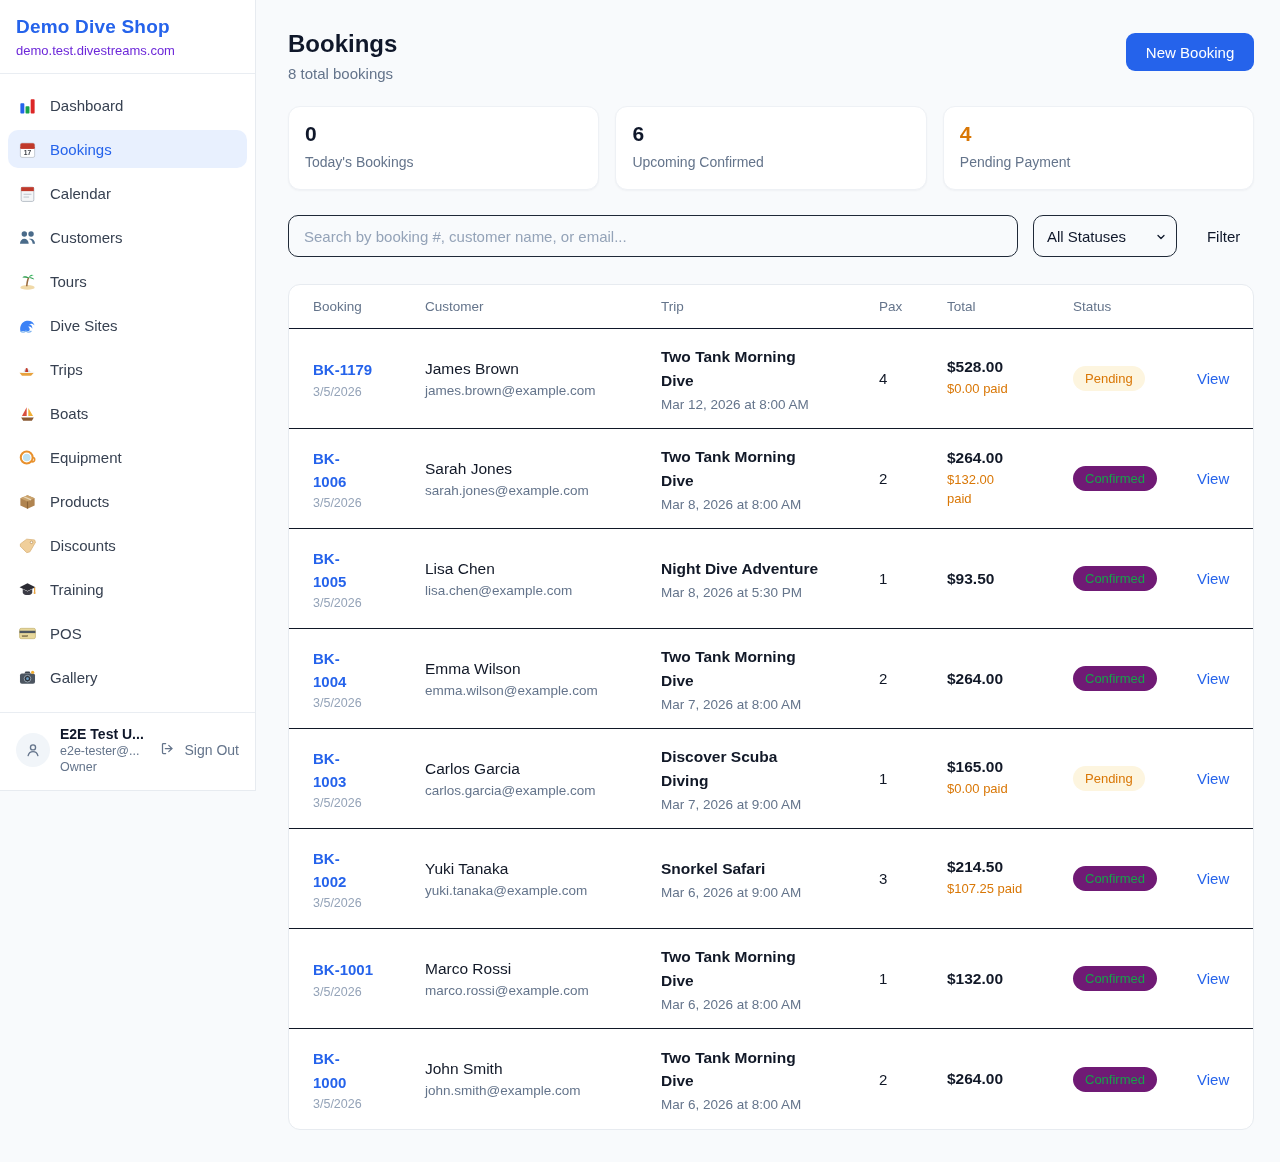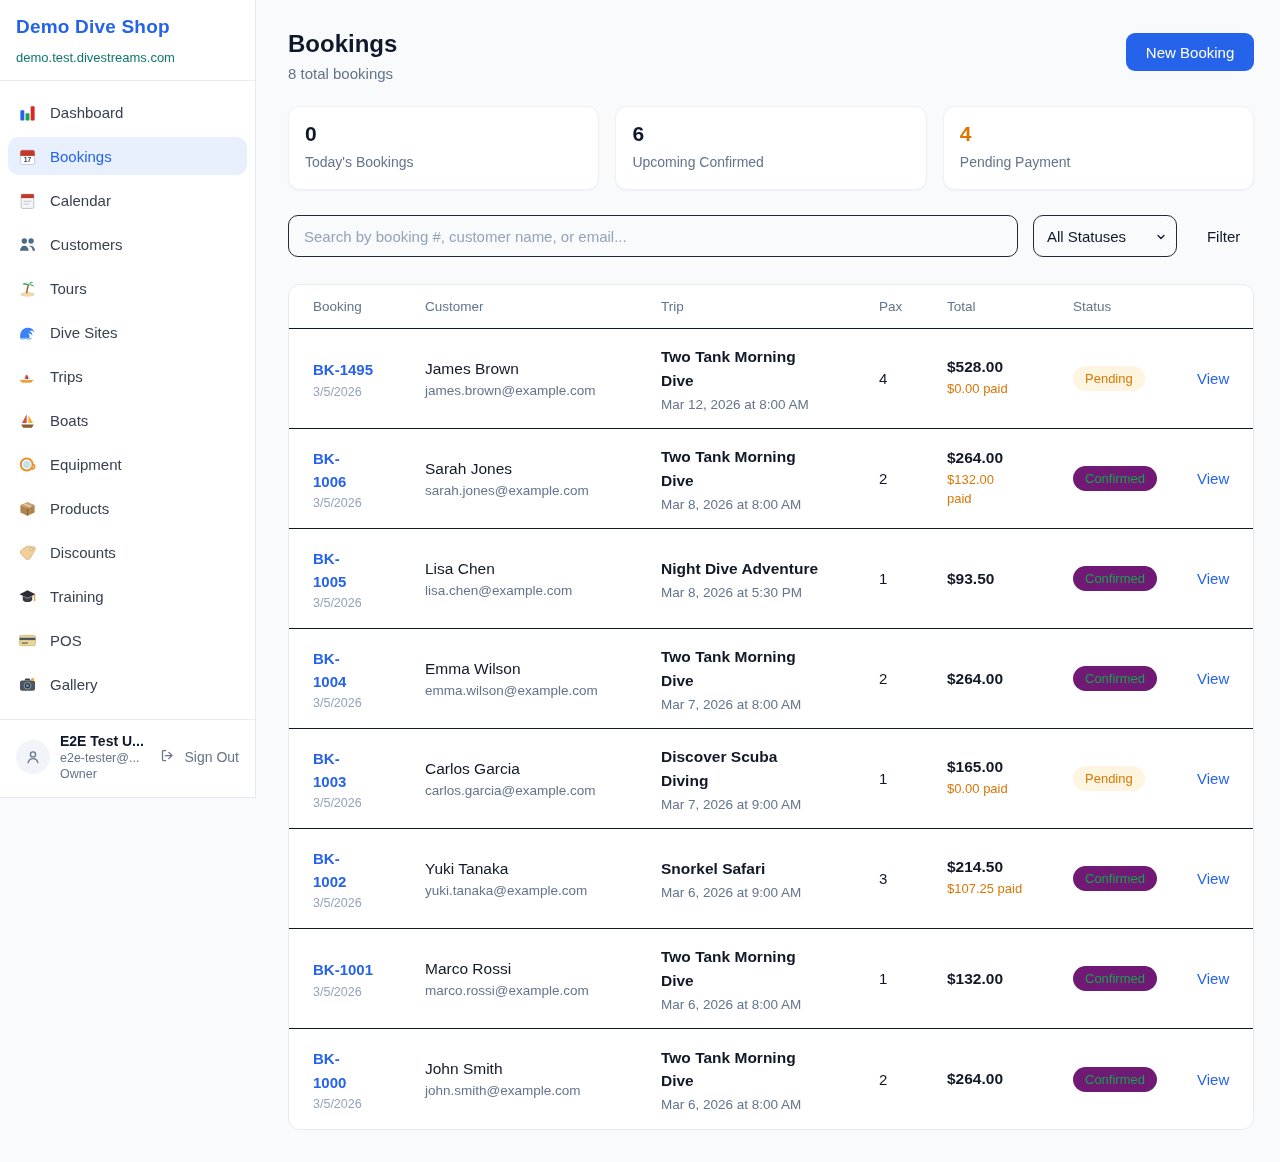--- a/index.html
+++ b/index.html
@@ -12,21 +12,21 @@
   .app { display:flex; align-items:flex-start; width:1040px; }
 
   
   .sidebar {
     width:256px; background:#ffffff;
     border-right:1px solid #e7ebf0; border-bottom:1px solid #e7ebf0;
     flex:0 0 256px;
   }
   .sb-header { padding:16px 16px 15px 16px; border-bottom:1px solid #e9edf2; }
   .shop-name { font-size:19px; font-weight:bold; color:#2563eb; letter-spacing:.2px; }
-  .shop-domain { font-size:13px; color:#0f766e; margin-top:12px; }
+  .shop-domain { font-size:13px; color:#6d28d9; margin-top:5px; }
   .nav { padding:12px 8px 10px 8px; }
   .nav-item {
     display:flex; align-items:center; gap:13px;
     height:38px; padding:0 10px; margin-bottom:6px;
     border-radius:10px; cursor:pointer;
     font-size:15px; color:#374151;
   }
   .nav-item.active { background:#e8f0fe; color:#2563eb; font-weight:500; }
   .nav-icon { width:19px; height:19px; display:inline-flex; }
   .nav-icon svg { width:19px; height:19px; }
@@ -352,21 +352,21 @@
           <div class="th">Customer</div>
           <div class="th">Trip</div>
           <div class="th">Pax</div>
           <div class="th">Total</div>
           <div class="th">Status</div>
           <div></div>
         </div>
       <div id="tbody">
           <div class="tgrid trow">
             <div>
-              <div class="booking-id">BK-1495</div>
+              <div class="booking-id">BK-1179</div>
               <div class="booking-date">3/5/2026</div>
             </div>
             <div>
               <div class="cust-name">James Brown</div>
               <div class="cust-email">james.brown@example.com</div>
             </div>
             <div>
               <div class="trip-name">Two Tank Morning
 Dive</div>
               <div class="trip-time">Mar 12, 2026 at 8:00 AM</div>

